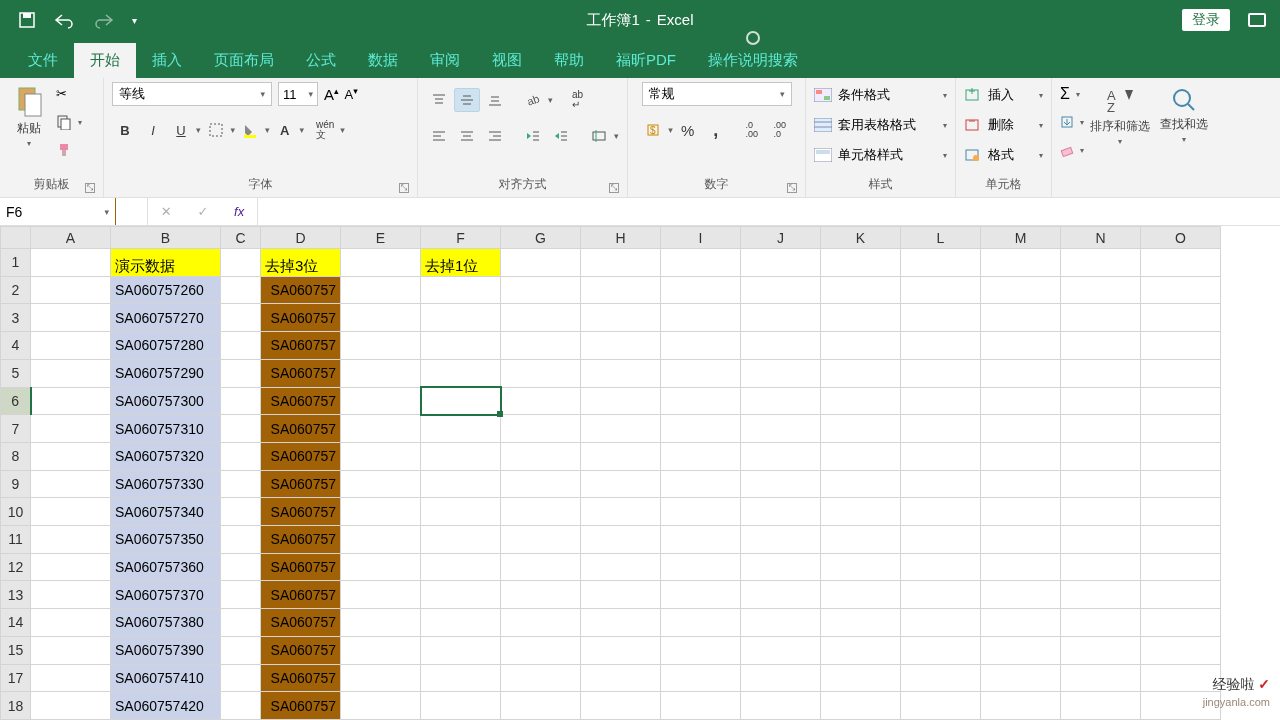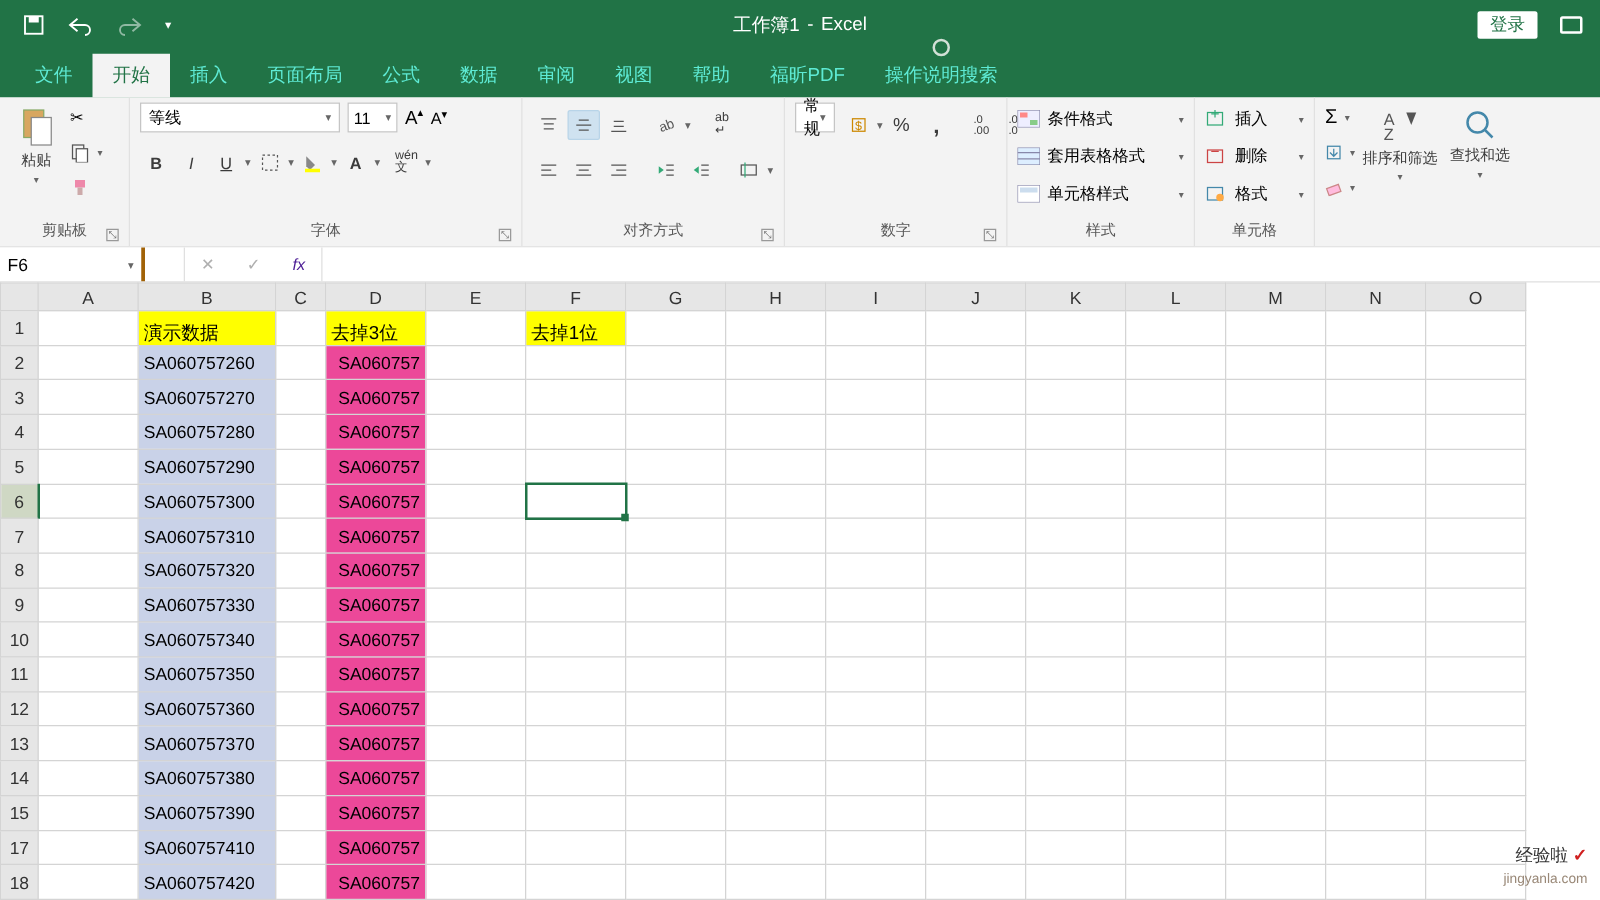--- a/index.html
+++ b/index.html
@@ -46,21 +46,21 @@
 .sel { border:1px solid #b8d4e8; background:#cfe2f0; border-radius:2px; }
 
 .numfmt { width:150px; height:24px; border:1px solid #c5c5c5; background:#fff; padding:0 6px; display:flex; align-items:center; justify-content:space-between; font-size:13px; }
 
 .stylebtn { display:flex; align-items:center; gap:6px; height:26px; }
 .stylebtn .ic { width:18px; height:14px; }
 .stylebtn .arrow { font-size:8px; color:#666; margin-left:auto; }
 
 
 .fxbar { height:28px; border-bottom:1px solid #e0e0e0; display:flex; align-items:stretch; background:#fff; }
-.namebox { width:116px; border-right:3px solid #a16207; display:flex; align-items:center; justify-content:space-between; padding:0 6px; font-size:14px; }
+.namebox { width:116px; border-right:1px solid #a16207; display:flex; align-items:center; justify-content:space-between; padding:0 6px; font-size:14px; }
 .fxspacer { width:32px; border-right:1px solid #e0e0e0; }
 .fxbtns { width:110px; border-right:1px solid #e0e0e0; display:flex; align-items:center; justify-content:space-around; color:#b0b0b0; }
 .fxinput { flex:1; padding:0 8px; display:flex; align-items:center; font-size:14px; }
 
 
 .gridwrap { display:flex; height:494px; }
 .grid { border-collapse:collapse; table-layout:fixed; }
 .grid th, .grid td { border:1px solid #d4d4d4; font-size:14px; font-weight:normal; }
 .grid thead th { background:#e6e6e6; height:22px; text-align:center; color:#333; }
 .grid thead th.corner { width:30px; background:#e6e6e6; }
@@ -68,21 +68,21 @@
 .grid tbody th.selrow { background:#cfd8c4; border-right:2px solid #217346; }
 .grid tbody td { height:23px; padding:0 4px; text-align:left; color:#000; font-family:Tahoma,Arial,sans-serif; }
 
 .col-A { width:80px; } .col-B { width:110px; } .col-C { width:40px; } .col-D { width:80px; }
 .col-E { width:80px; } .col-F { width:80px; } .col-G { width:80px; } .col-H { width:80px; }
 .col-I { width:80px; } .col-J { width:80px; } .col-K { width:80px; } .col-L { width:80px; }
 .col-M { width:80px; } .col-N { width:80px; } .col-O { width:80px; }
 
 .hdr-yellow { background:#ffff00 !important; font-family:Liberation Sans, sans-serif; font-size:15px !important; }
 .data-blue { background:#c9d2e8; }
-.data-orange { background:#ec4899; }
+.data-orange { background:#a16207; }
 .selcell { outline:2px solid #217346; outline-offset:-1px; position:relative; }
 .selcell::after { content:""; position:absolute; right:-3px; bottom:-3px; width:6px; height:6px; background:#217346; }
 
 .row1 td { height:48px; vertical-align:bottom; }
 
 .watermark { position:fixed; right:10px; bottom:10px; font-size:14px; color:#333; text-align:right; line-height:1.2; }
 .watermark .red { color:#d02020; font-weight:bold; }
 .watermark .small { font-size:11px; color:#987; }
 
 
@@ -303,21 +303,21 @@
               <line x1="5" y1="2" x2="5" y2="14" stroke="#3a7"></line>
             </svg>
           </div>
           <span class="dd">▾</span>
       </div>
     </div>
     <div class="group-label"><span>对齐方式</span><span class="dlg">⤡</span></div>
   </div>
 
   <div class="group" style="width:178px">
-    <div class="group-body" style="flex-direction:row;align-items:flex-start">
+    <div class="group-body" style="flex-direction:column;align-items:center">
       <div class="numfmt">
           <span>常规</span>
           <span class="dd">▾</span>
         </div>
       <div class="btnrow">
         <div class="b">
             <svg width="16" height="16">
               <rect x="3" y="3" width="10" height="10" fill="none" stroke="#c80"></rect>
               <text x="5" y="12" font-size="10" fill="#c80">$</text>
             </svg>

